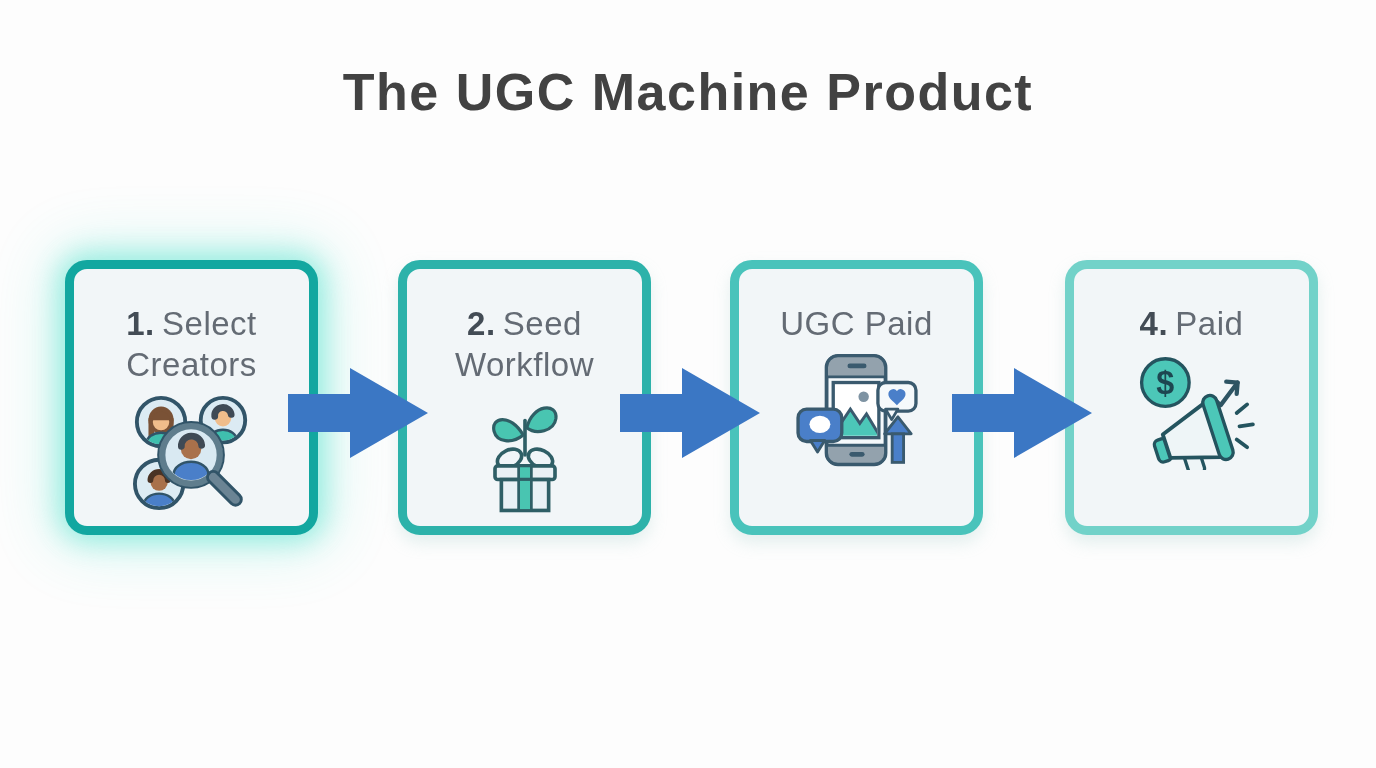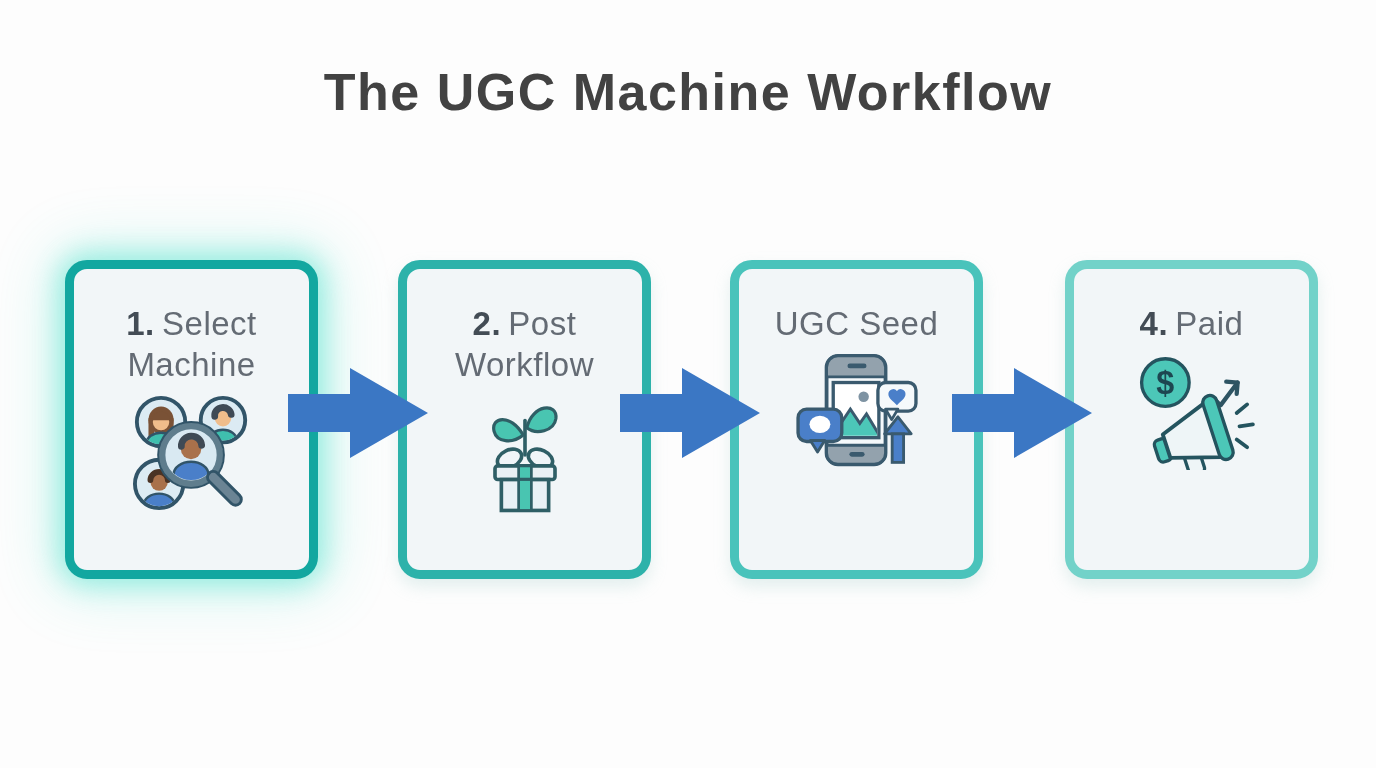--- a/index.html
+++ b/index.html
@@ -16,21 +16,21 @@
     text-align: center;
     font-size: 52px;
     font-weight: bold;
     letter-spacing: 1.5px;
     color: #424242;
   }
   .card {
     position: absolute;
     top: 260px;
     width: 253px;
-    height: 319px;
+    height: 275px;
     background: #f2f6f8;
     border: 9px solid #2db2aa;
     border-radius: 22px;
     box-shadow: 0 8px 16px rgba(160, 205, 200, 0.28);
     display: flex;
     flex-direction: column;
     align-items: center;
     padding-top: 34px;
   }
   .card.glow {
@@ -58,26 +58,26 @@
   }
   .arrow {
     position: absolute;
     top: 368px;
     z-index: 5;
   }
 </style>
 </head>
 <body>
 
-<div class="title">The UGC Machine Workflow</div>
+<div class="title">The UGC Machine Product</div>
 
 <div class="card glow" style="left: 65px; border-color: rgb(18, 167, 160);">
   <div class="card-text">
     <div><span class="num">1.</span><span>Select</span></div>
-    <div>Machine</div>
+    <div>Creators</div>
   </div>
   <div class="icon-wrap">
     <svg width="126" height="118" viewBox="0 0 130 122">
       <g stroke="#7da4b8" stroke-width="5">
         <line x1="63" y1="60" x2="36" y2="30"></line>
         <line x1="66" y1="55" x2="95" y2="28"></line>
         <line x1="52" y1="78" x2="32" y2="92"></line>
       </g>
 
       <g>
@@ -131,41 +131,41 @@
       <circle cx="64" cy="62" r="30" fill="none" stroke="#5f7d8d" stroke-width="7"></circle>
       <circle cx="64" cy="62" r="34" fill="none" stroke="#315468" stroke-width="2"></circle>
       <line x1="87" y1="85" x2="110" y2="108" stroke="#315468" stroke-width="15" stroke-linecap="round"></line>
       <line x1="87" y1="85" x2="110" y2="108" stroke="#6b8494" stroke-width="9" stroke-linecap="round"></line>
     </svg>
   </div>
 </div>
 
 <div class="card" style="left: 398px; border-color: rgb(45, 178, 170);">
   <div class="card-text">
-    <div><span class="num">2.</span><span>Post</span></div>
+    <div><span class="num">2.</span><span>Seed</span></div>
     <div>Workflow</div>
   </div>
   <div class="icon-wrap">
     <svg width="110" height="120" viewBox="0 0 120 132">
       <path d="M60,66 C60,52 60,44 60,28" fill="none" stroke="#2f5f66" stroke-width="4" stroke-linecap="round"></path>
       <path d="M58,44 C44,20 22,24 26,40 C29,52 46,54 58,44 Z" fill="#49c5b1" stroke="#2f5f66" stroke-width="3.5" stroke-linejoin="round"></path>
       <path d="M62,36 C68,10 96,8 94,26 C92,40 72,44 62,36 Z" fill="#49c5b1" stroke="#2f5f66" stroke-width="3.5" stroke-linejoin="round"></path>
       <ellipse cx="43" cy="70" rx="14" ry="9.5" fill="#f0f5f8" stroke="#2f5f66" stroke-width="4" transform="rotate(-25 43 70)"></ellipse>
       <ellipse cx="77" cy="70" rx="14" ry="9.5" fill="#f0f5f8" stroke="#2f5f66" stroke-width="4" transform="rotate(25 77 70)"></ellipse>
       <rect x="27" y="78" width="66" height="15" rx="3" fill="#e9f1f5" stroke="#2f5f66" stroke-width="4"></rect>
       <rect x="53" y="78" width="14" height="15" fill="#49c5b1" stroke="#2f5f66" stroke-width="3"></rect>
       <rect x="34" y="93" width="52" height="34" fill="#e9f1f5" stroke="#2f5f66" stroke-width="4"></rect>
       <rect x="53" y="93" width="14" height="34" fill="#49c5b1" stroke="#2f5f66" stroke-width="3"></rect>
     </svg>
   </div>
 </div>
 
 <div class="card" style="left: 730px; border-color: rgb(73, 195, 187);">
   <div class="card-text">
-    <div>UGC Seed</div>
+    <div>UGC Paid</div>
   </div>
   <div class="icon-wrap">
     <svg width="126" height="116" viewBox="0 0 132 122">
       <rect x="34" y="2" width="62" height="114" rx="12" fill="#f5f9fb" stroke="#3a5a6e" stroke-width="4"></rect>
       <path d="M34,24 v-10 a12,12 0 0 1 12,-12 h38 a12,12 0 0 1 12,12 v10 z" fill="#93a2ad" stroke="#3a5a6e" stroke-width="3"></path>
       <rect x="56" y="10" width="20" height="5" rx="2.5" fill="#3a5a6e"></rect>
       <path d="M34,96 v8 a12,12 0 0 0 12,12 h38 a12,12 0 0 0 12,-12 v-8 z" fill="#93a2ad" stroke="#3a5a6e" stroke-width="3"></path>
       <rect x="58" y="103" width="16" height="5" rx="2.5" fill="#3a5a6e"></rect>
       <rect x="41" y="30" width="48" height="58" fill="#ffffff" stroke="#3a5a6e" stroke-width="3.5"></rect>
       <clipPath id="cpp">

